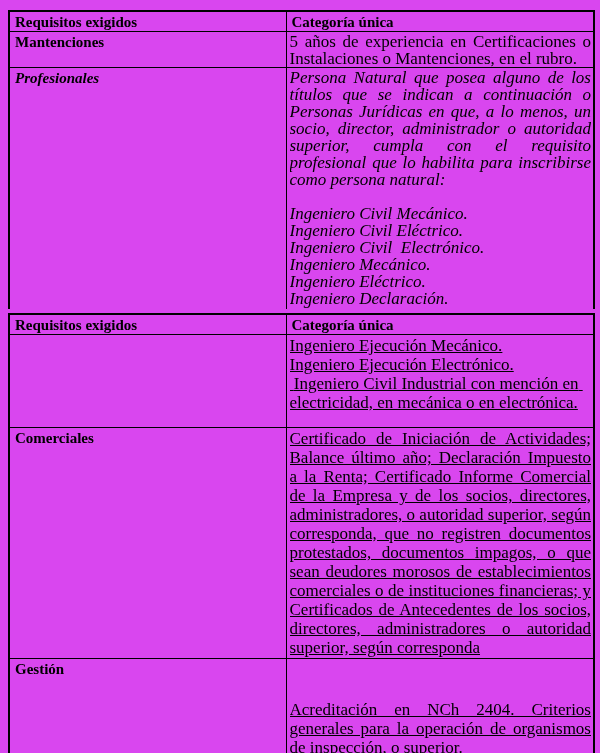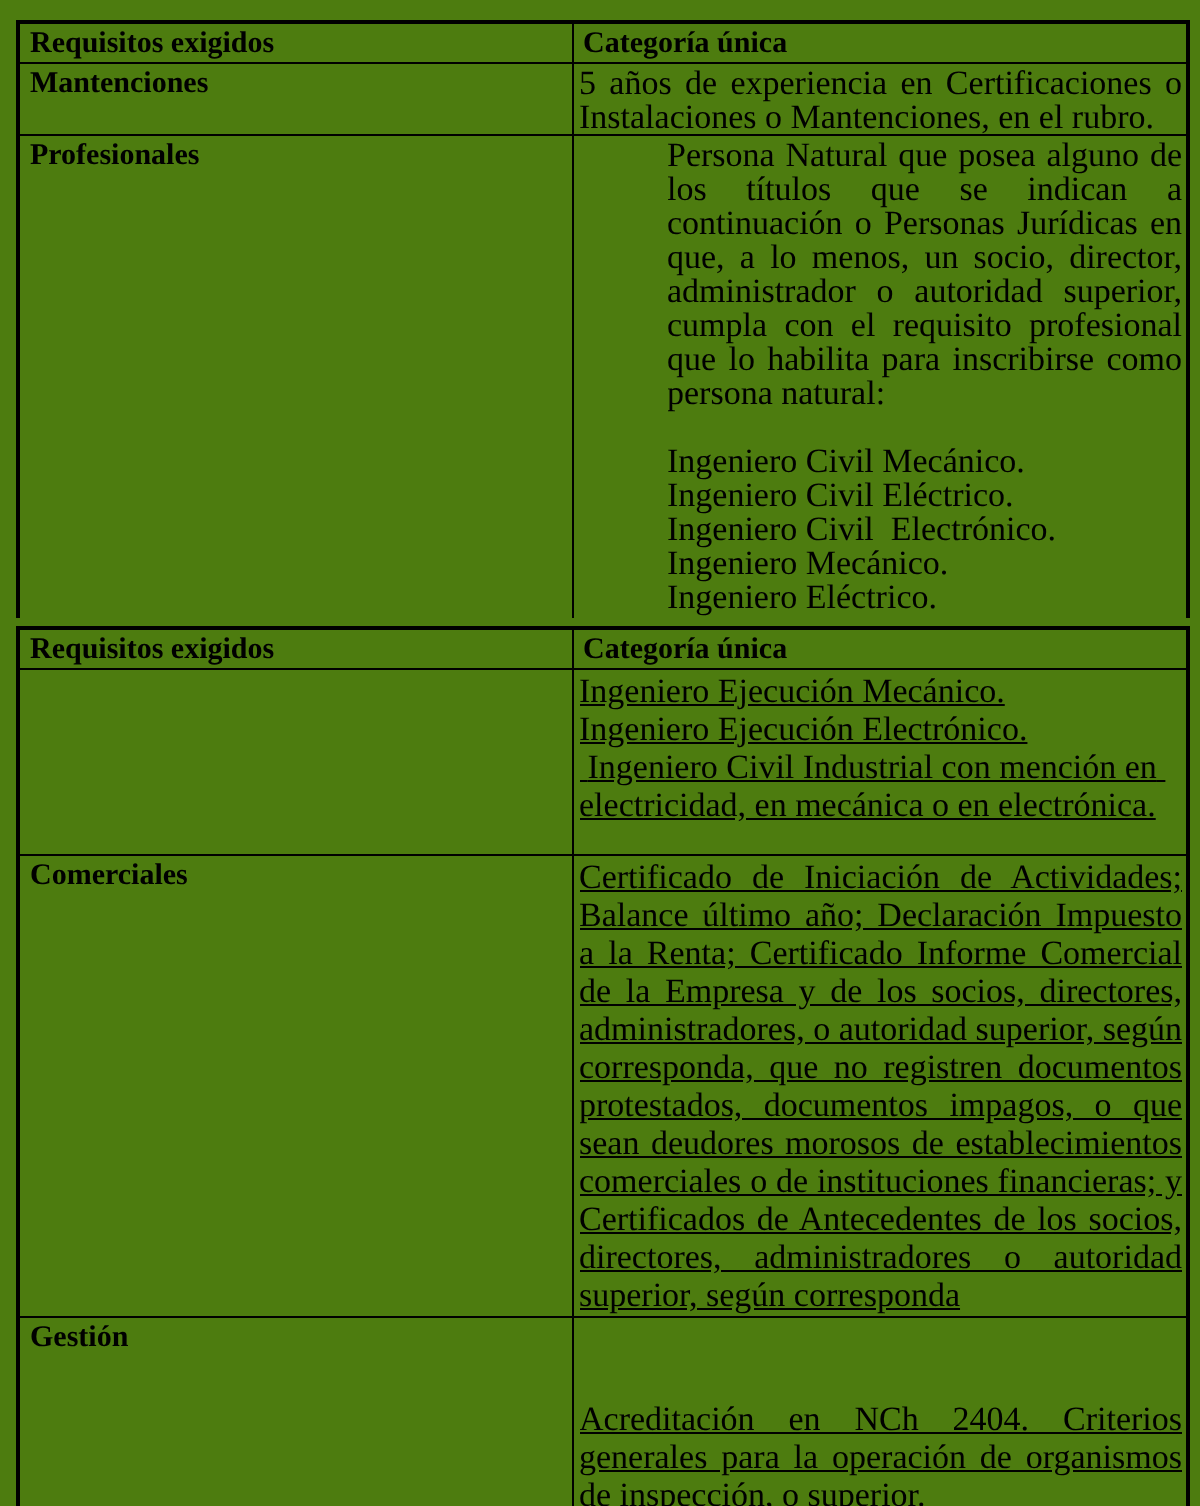--- a/index.html
+++ b/index.html
@@ -1,21 +1,21 @@
 <!DOCTYPE html>
 <html><head>
 <meta charset="utf-8">
 <style>
   html, body { margin: 0; padding: 0; background: #ffffff; }
   .page {
     width: 600px;
     height: 753px;
     box-sizing: border-box;
     padding: 10px 7px 0 8px;
-    background: #4d7c0f;
+    background: #d946ef;
     color: #000000;
     font-family: "Liberation Serif", "DejaVu Serif", serif;
     overflow: hidden;
   }
   table.doc {
     border-collapse: collapse;
     table-layout: fixed;
     width: 585px;
   }
   table.doc th, table.doc td {
@@ -34,29 +34,29 @@
     font-size: 17px;
     padding: 1px 2px 0 3px;
   }
   .t1 { border: 2px solid #000000; border-bottom: 0; }
   .t1 tr.row-prof td { border-bottom: 0; }
   .t2 { border: 2px solid #000000; margin-top: 4px; }
   .t1 .val { line-height: 17px; }
   .t2 .val { line-height: 19px; text-decoration: underline; }
   .t1 tr.hdr th { height: 17px; }
   .t1 tr.row-exp td { height: 34px; }
-  .t1 tr.row-prof td { height: 240px; }
+  .t1 tr.row-prof td { height: 240px; font-style: italic; }
   .t2 tr.hdr th { height: 18px; }
   .t2 tr.row-ing td { height: 91px; }
   .t2 tr.row-com td { height: 229px; margin-top: 12px; }
   .t2 tr.row-ges td { height: 74px; }
   .just { text-align: justify; }
   .lines { white-space: pre-wrap; }
   .gap { margin-top: 17px; }
-  .clip-prof { max-height: 240px; overflow: hidden; margin-left: 44px; }
+  .clip-prof { max-height: 240px; overflow: hidden; }
   .clip-ing  { max-height: 90px;  overflow: hidden; }
   .clip-com  { max-height: 228px; overflow: hidden; }
   .clip-ges  { max-height: 73px;  overflow: hidden; margin-top: 40px; }
 </style>
 </head>
 <body>
 
 <div class="page">
 
   <table class="doc t1">

